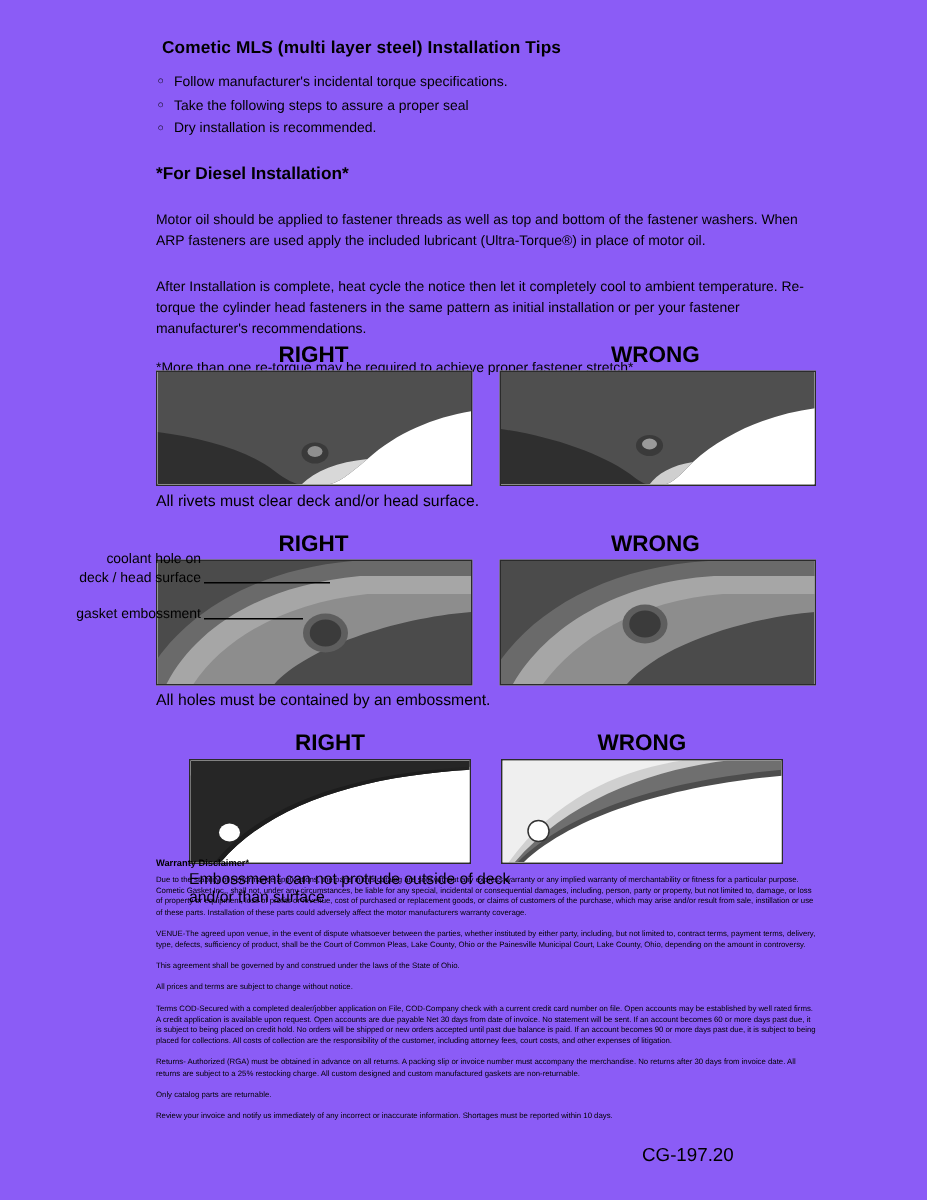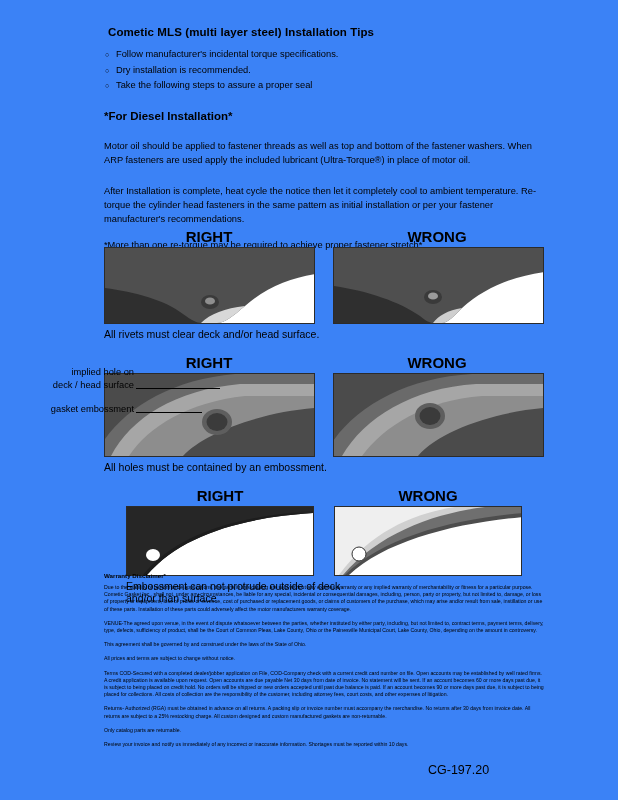--- a/index.html
+++ b/index.html
@@ -13,21 +13,21 @@
     font-family: "Liberation Sans", sans-serif;
     color: #000;
     position: relative;
     overflow: hidden;
   }
   .page {
     position: absolute;
     left: 0; top: 0;
     width: 618px;
     height: 800px;
-    background: #3b82f6;
+    background: #8b5cf6;
   }
   .content {
     position: absolute;
     left: 104px;
     top: 26px;
     width: 440px;
   }
   h1.title {
     font-size: 11.5px;
     font-weight: bold;
@@ -176,22 +176,22 @@
 </head>
 <body>
 
 <div class="page">
 
   <div class="content">
     <h1 class="title">Cometic MLS (multi layer steel) Installation Tips</h1>
 
     <ul class="bullets">
       <li>Follow manufacturer's incidental torque specifications.</li>
+      <li>Take the following steps to assure a proper seal</li>
       <li>Dry installation is recommended.</li>
-      <li>Take the following steps to assure a proper seal</li>
     </ul>
 
     <h2 class="subtitle">*For Diesel Installation*</h2>
     <p class="para">Motor oil should be applied to fastener threads as well as top and bottom of the fastener washers. When ARP fasteners are used apply the included lubricant (Ultra-Torque®) in place of motor oil.</p>
     <p class="para">After Installation is complete, heat cycle the notice then let it completely cool to ambient temperature. Re-torque the cylinder head fasteners in the same pattern as initial installation or per your fastener manufacturer's recommendations.</p>
     <p class="note">*More than one re-torque may be required to achieve proper fastener stretch*</p>
   </div>
 
   <div class="figures">
 
@@ -249,21 +249,21 @@
             <path d="M-10,82 C12,38 66,4 138,0 L210,0 L210,10 C146,14 74,44 50,82 Z" fill="#6a6a6a"></path>
             <path d="M8,82 C30,44 78,14 142,10 L210,10 L210,22 C154,26 92,50 66,82 Z" fill="#a6a6a6"></path>
             <path d="M28,82 C50,52 92,26 148,22 L210,22 L210,34 C162,38 106,56 84,82 Z" fill="#8d8d8d"></path>
             <ellipse cx="96" cy="42" rx="15" ry="13" fill="#5e5e5e"></ellipse>
             <ellipse cx="96" cy="42" rx="10.5" ry="9" fill="#3b3b3b"></ellipse>
           </svg>
         </div>
       </div>
       <div class="caption">All holes must be contained by an embossment.</div>
 
-      <div class="callout-text" style="left:-102px; top:12px; width:132px; white-space:pre-line;">implied hole on
+      <div class="callout-text" style="left:-102px; top:12px; width:132px; white-space:pre-line;">coolant hole on
 deck / head surface</div>
       <div class="callout-line" style="left:32px; top:34px; width:84px;"></div>
 
       <div class="callout-text" style="left:-118px; top:49px; width:148px;">gasket embossment</div>
       <div class="callout-line" style="left:32px; top:58px; width:66px;"></div>
     </div>
 
     <div class="fig-row" style="margin-top:14px; margin-left:22px; width:396px;">
       <div class="fig-label-row" style="width:396px;">
         <div class="fig-label" style="width:188px;">RIGHT</div>

